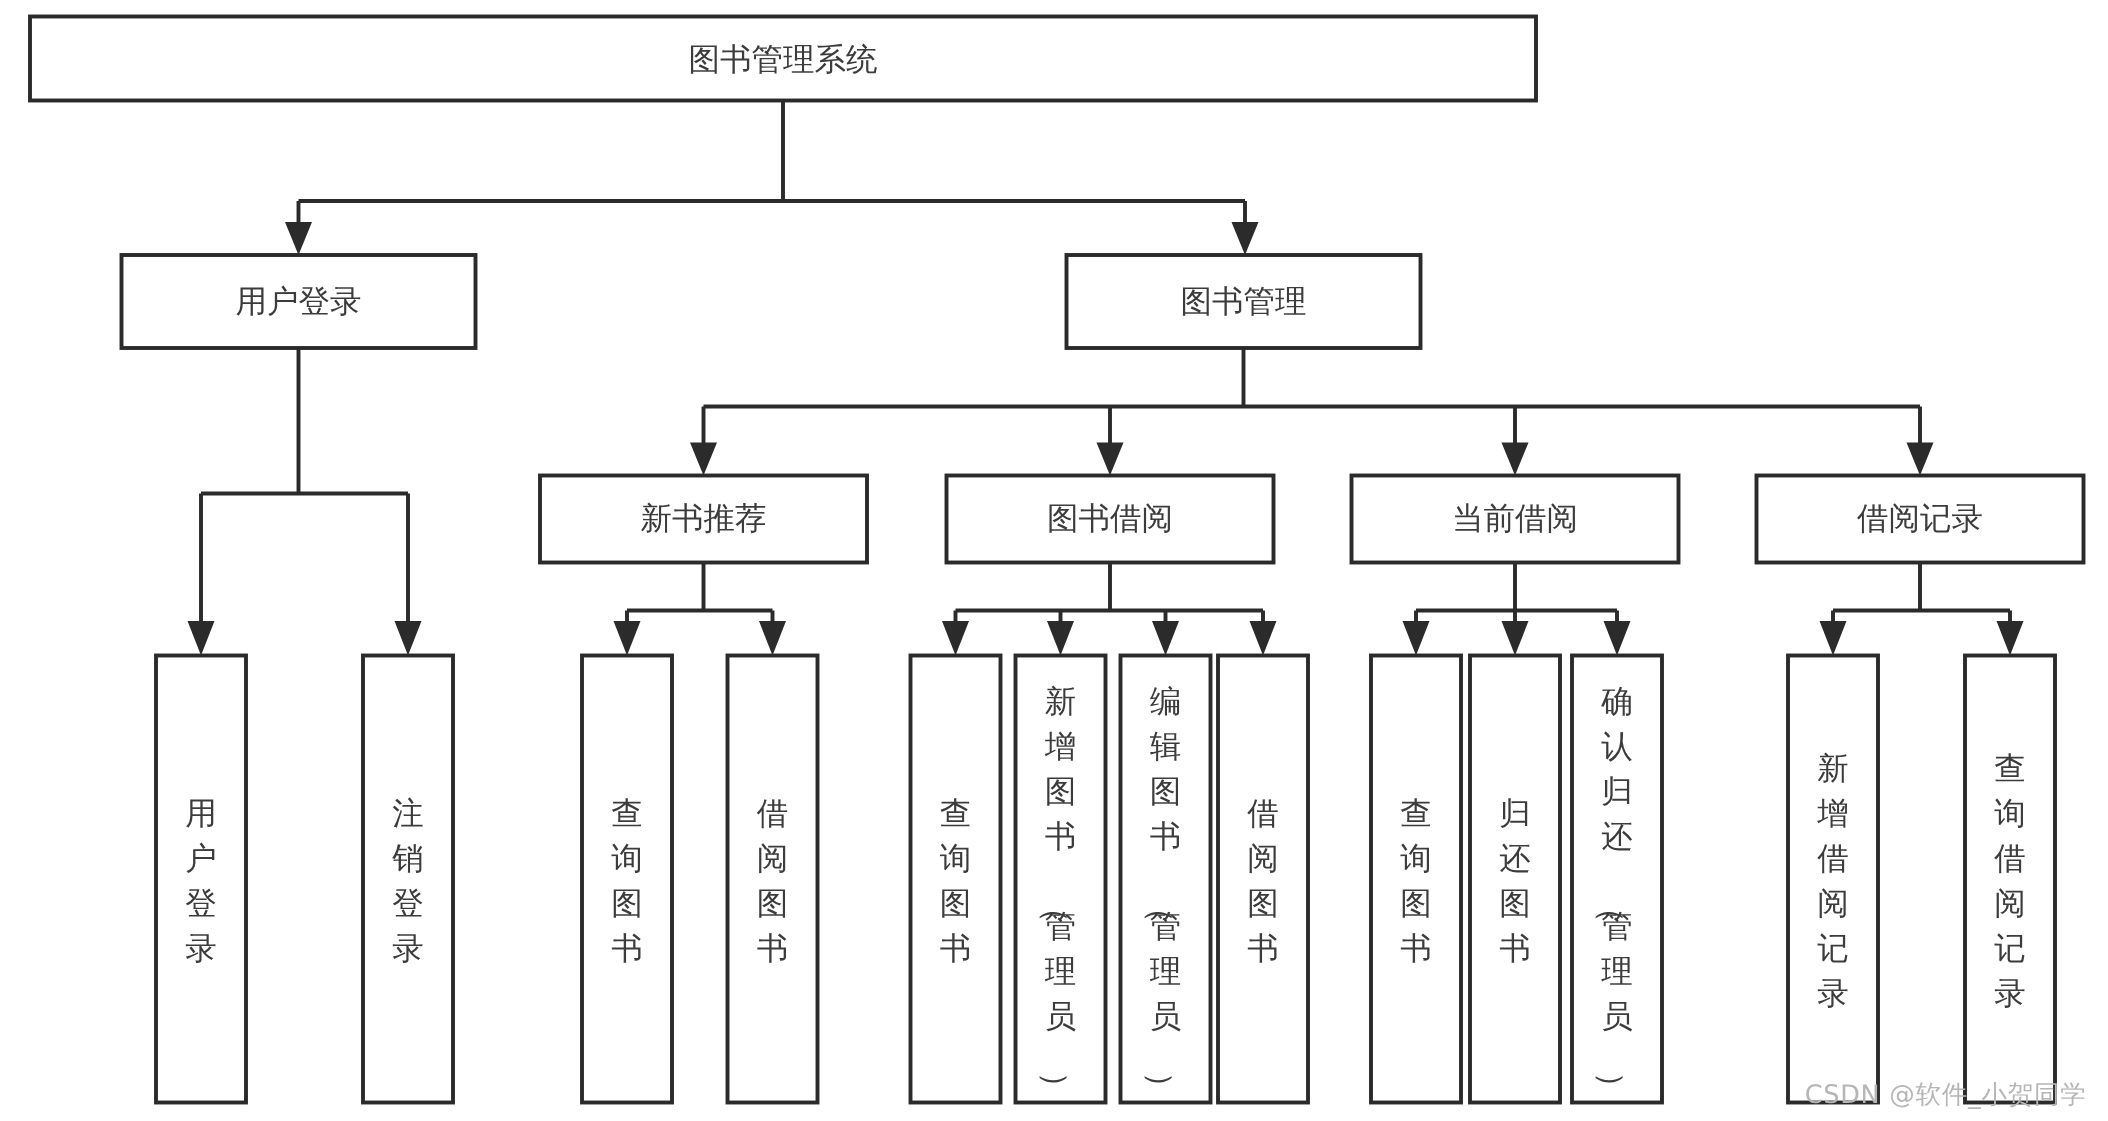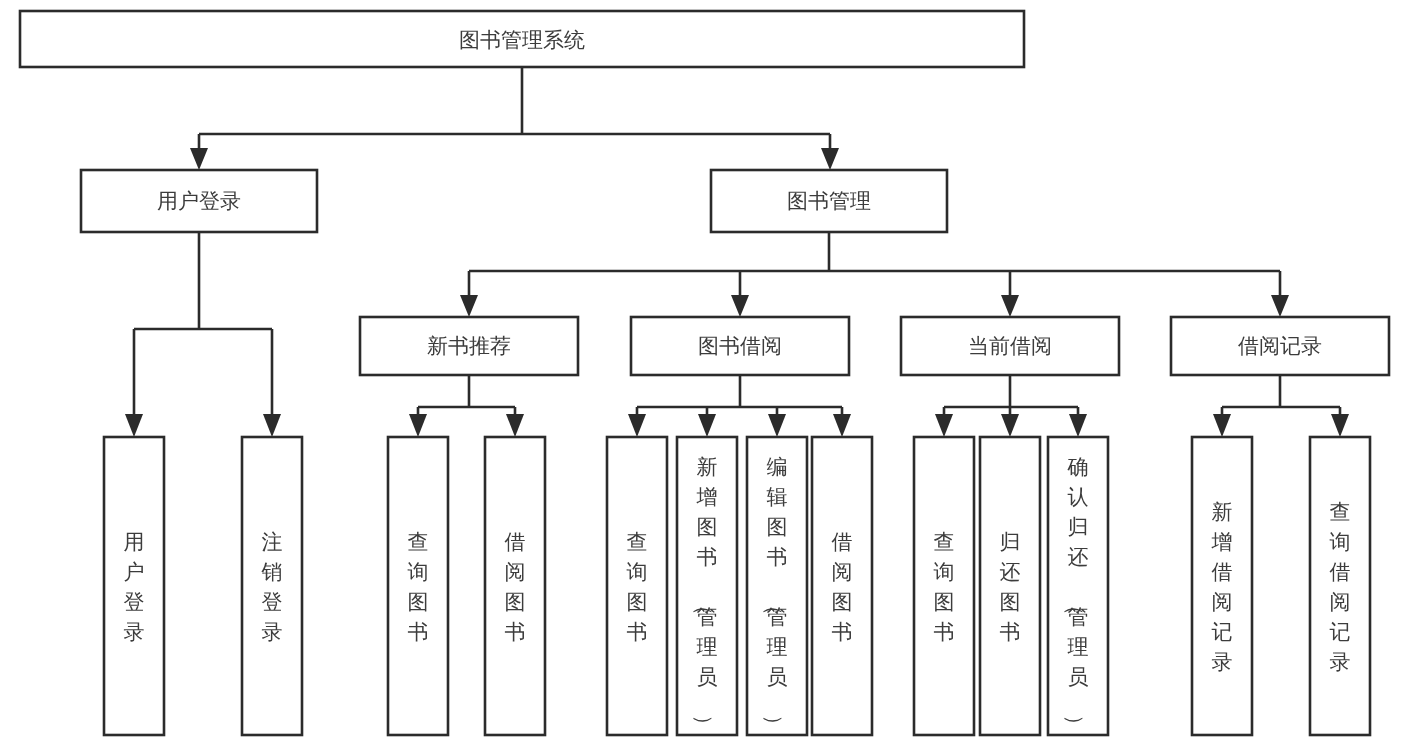--- a/index.html
+++ b/index.html
@@ -196,13 +196,14 @@
         <rect class="node-box" x="1192" y="437" width="60" height="298"></rect>
         <text class="node-label-vertical" x="1222" y="0"><tspan x="1222" y="519.4">新</tspan><tspan x="1222" y="549.4">增</tspan><tspan x="1222" y="579.4">借</tspan><tspan x="1222" y="609.4">阅</tspan><tspan x="1222" y="639.4">记</tspan><tspan x="1222" y="669.4">录</tspan></text>
       </g>
       <g>
         <rect class="node-box" x="1310" y="437" width="60" height="298"></rect>
         <text class="node-label-vertical" x="1340" y="0"><tspan x="1340" y="519.4">查</tspan><tspan x="1340" y="549.4">询</tspan><tspan x="1340" y="579.4">借</tspan><tspan x="1340" y="609.4">阅</tspan><tspan x="1340" y="639.4">记</tspan><tspan x="1340" y="669.4">录</tspan></text>
       </g>
     </g>
   </svg>
 
+  <div class="watermark">CSDN @软件_小贺同学</div>
 </div>
 
 </body></html>

